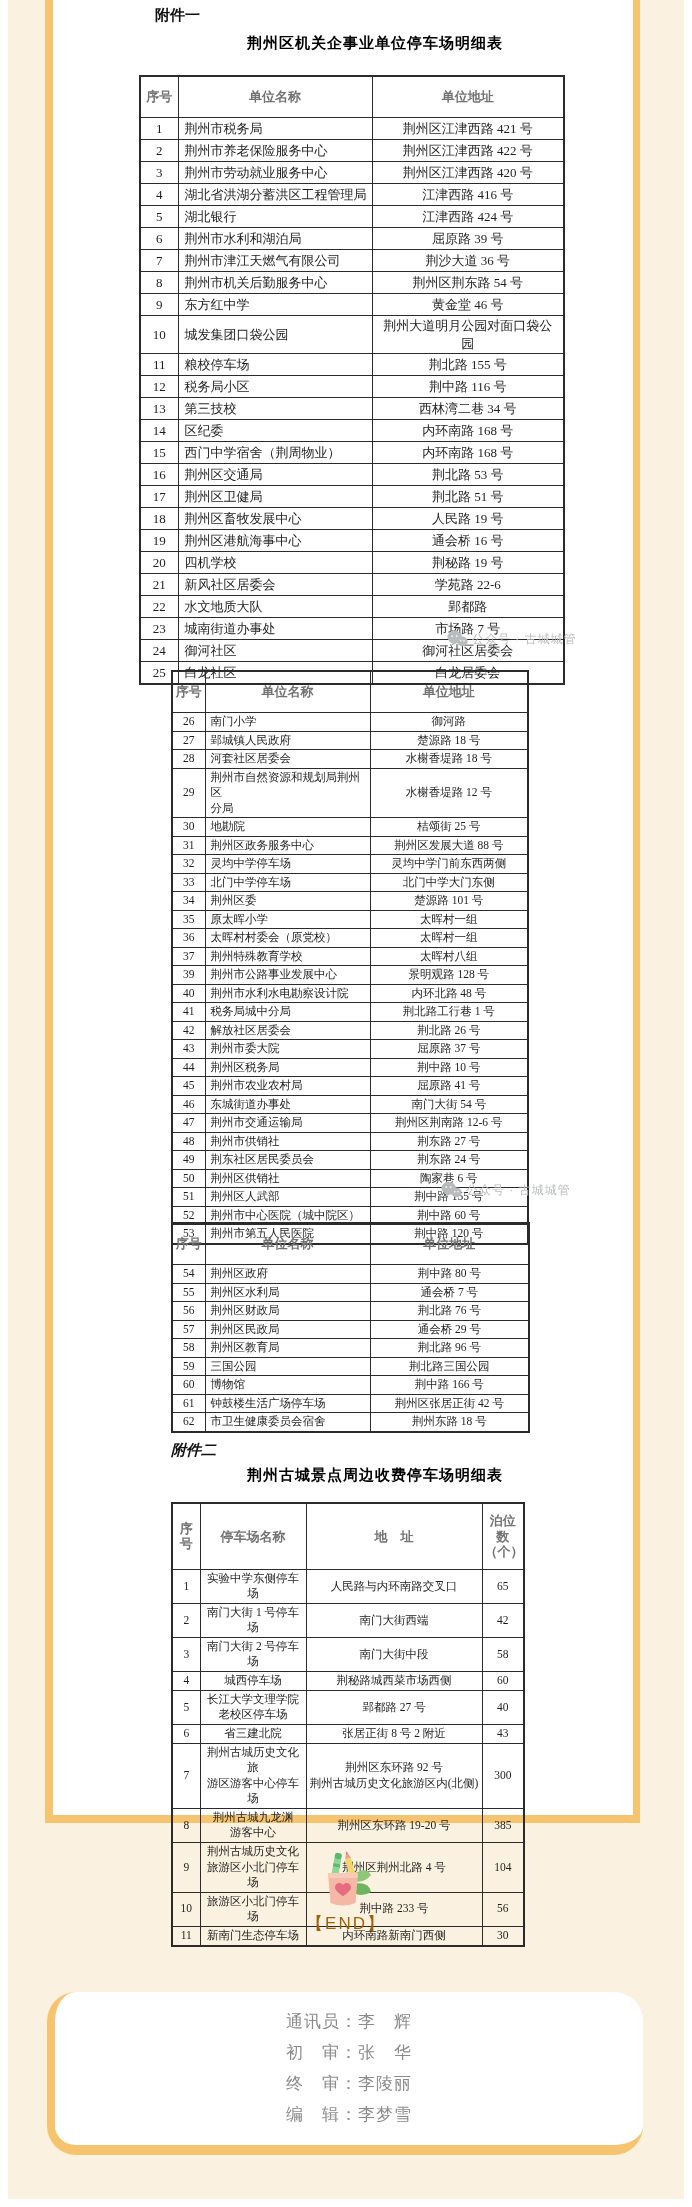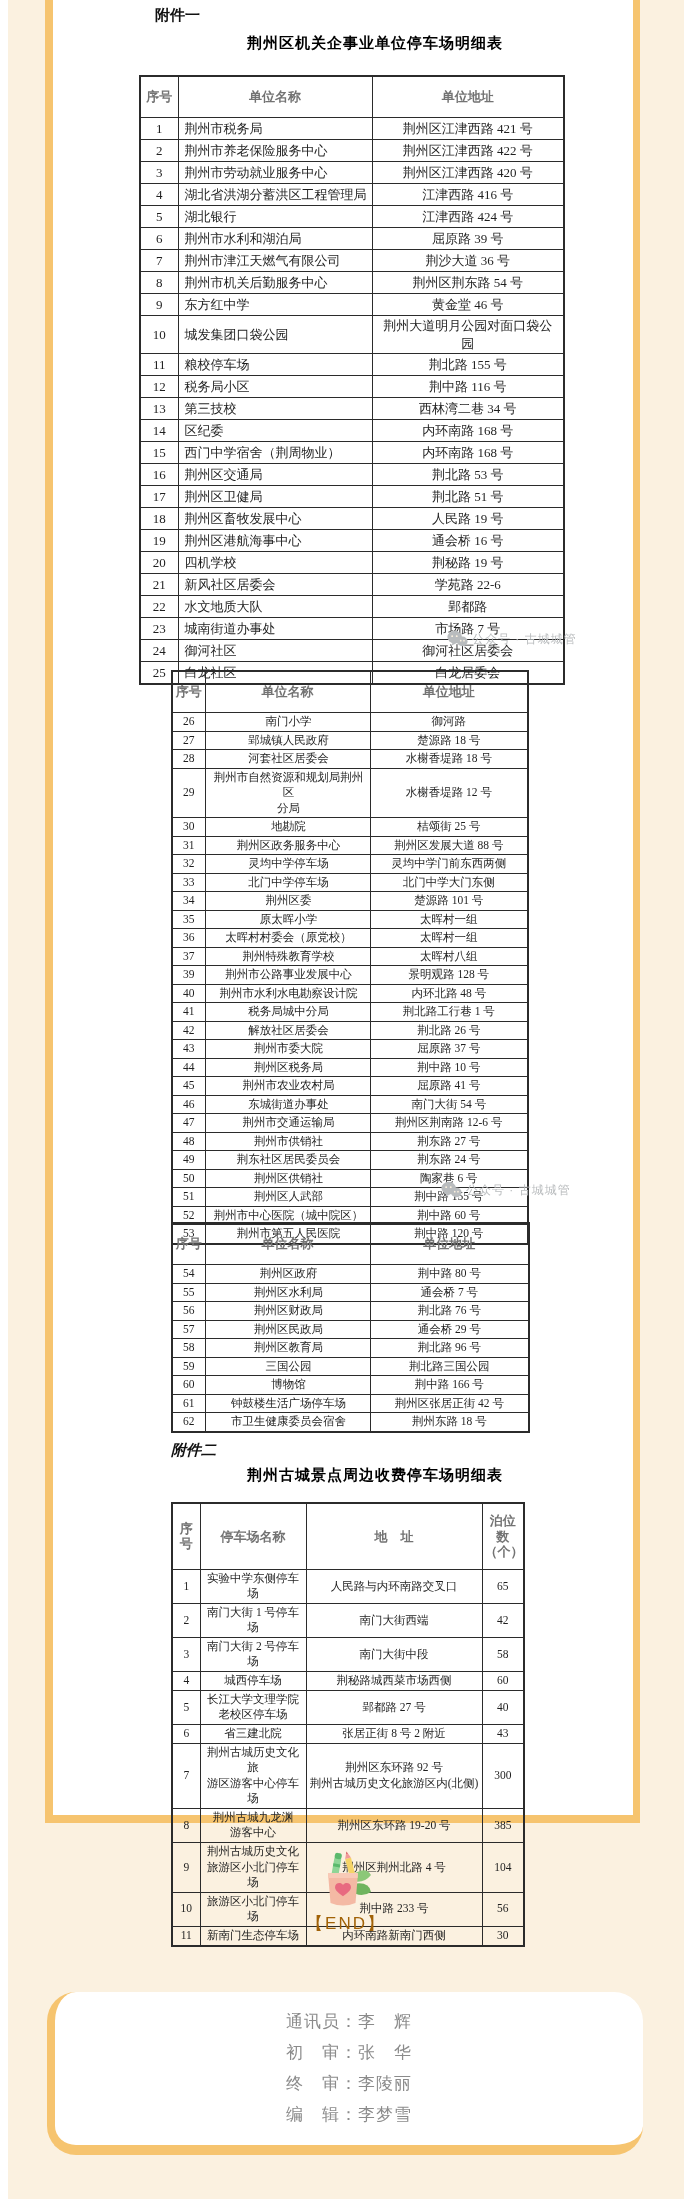--- a/index.html
+++ b/index.html
@@ -15,21 +15,21 @@
              font-weight:bold;font-size:15px;color:#000;letter-spacing:1px;padding-left:32px;}
   table.t{position:absolute;border-collapse:collapse;table-layout:fixed;}
   table.t th{font-family:"Liberation Sans","DejaVu Sans",sans-serif;font-weight:bold;
              font-size:13px;color:#737373;border:1px solid #2b2b2b;padding:9px 2px;white-space:pre-line;}
   table.t td{border:1px solid #2b2b2b;padding:1px 3px;text-align:center;
              white-space:pre-line;line-height:1.35;color:#1f1f1f;}
   table.t{border:2px solid #2b2b2b;}
   .t1{font-size:13px;}  .t1 th{height:22px;} .t1 td{height:19px;}
   .t1 td.col-name{text-align:left;padding-left:6px;}
   .t2,.t3{font-size:11.5px;} .t2 th,.t3 th{height:22px;font-size:12.5px;} .t2 td,.t3 td{height:15px;}
-  .t2 td.col-name,.t3 td.col-name{text-align:center;padding-left:5px;}
+  .t2 td.col-name,.t3 td.col-name{text-align:left;padding-left:5px;}
   .t4{font-size:11.5px;} .t4 th{height:30px;font-size:12.5px;line-height:1.2;} .t4 td{height:16px;}
   .watermark{position:absolute;display:flex;align-items:center;gap:4px;
              font-family:"Liberation Sans","DejaVu Sans",sans-serif;
              font-size:12px;color:#b9bcbe;letter-spacing:1px;white-space:nowrap;z-index:5;}
   .end-icon{position:absolute;left:319px;top:1848px;width:54px;height:60px;}
   .end-text{position:absolute;left:0;top:1912px;width:100%;text-align:center;
             font-family:"Liberation Sans","DejaVu Sans",sans-serif;
             font-size:17px;color:#a16207;letter-spacing:2px;}
   .footer-card{position:absolute;left:47px;top:1992px;width:588px;height:153px;background:#ffffff;
                border-left:8px solid #f6c46f;border-bottom:10px solid #f6c46f;border-radius:29px;}

